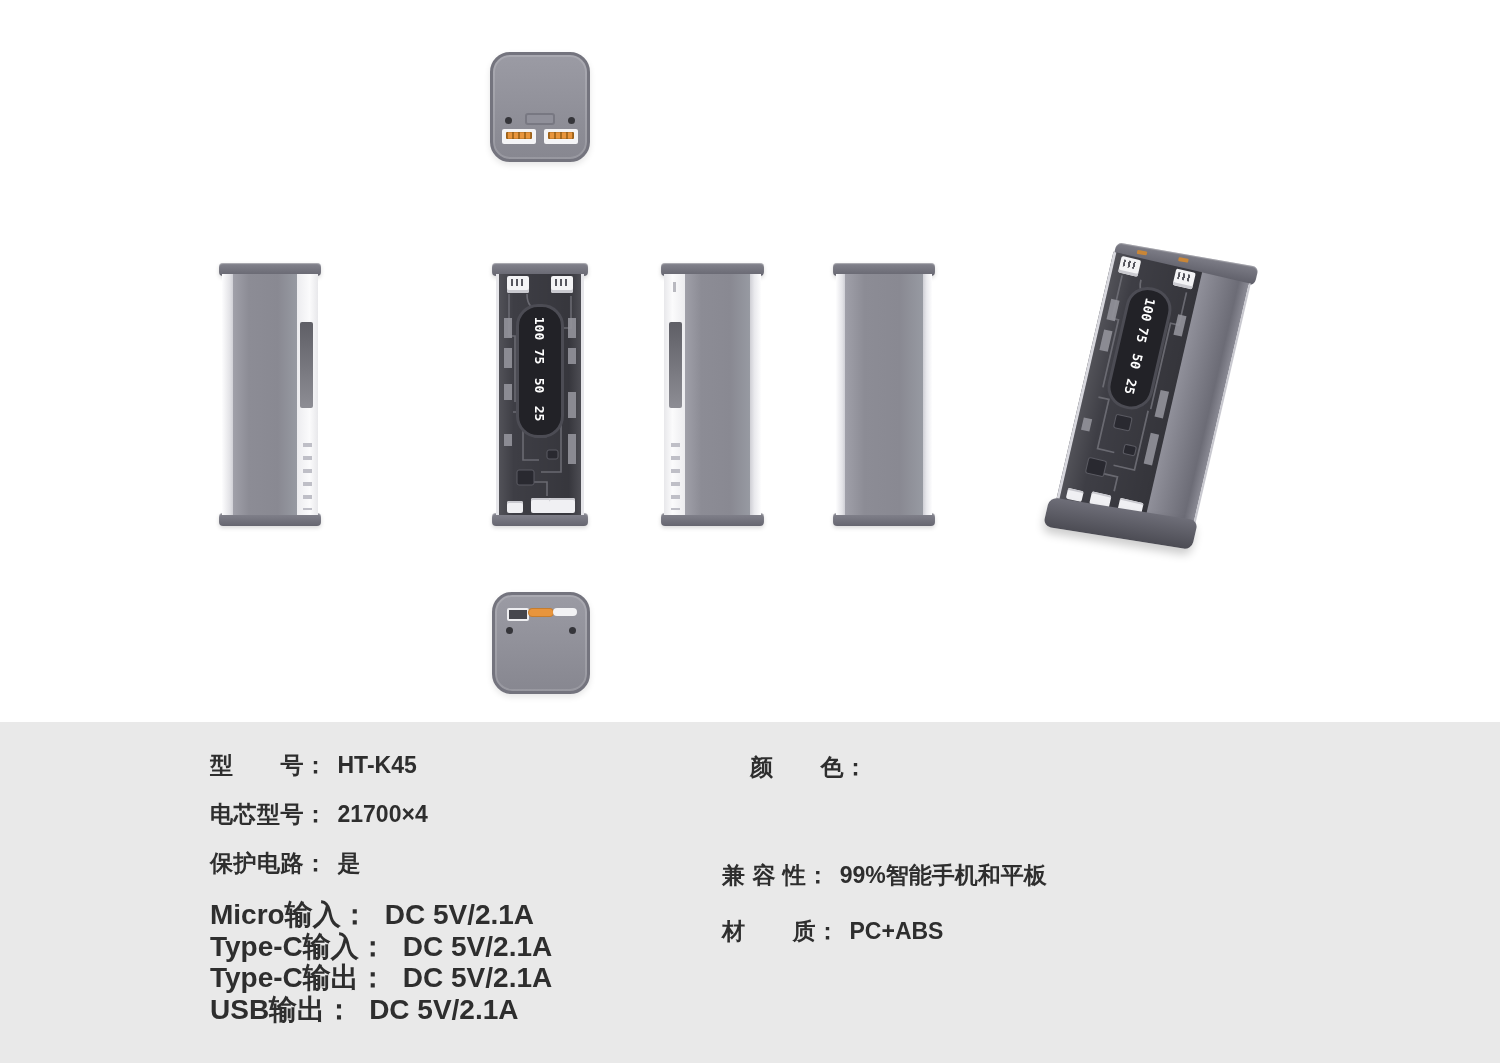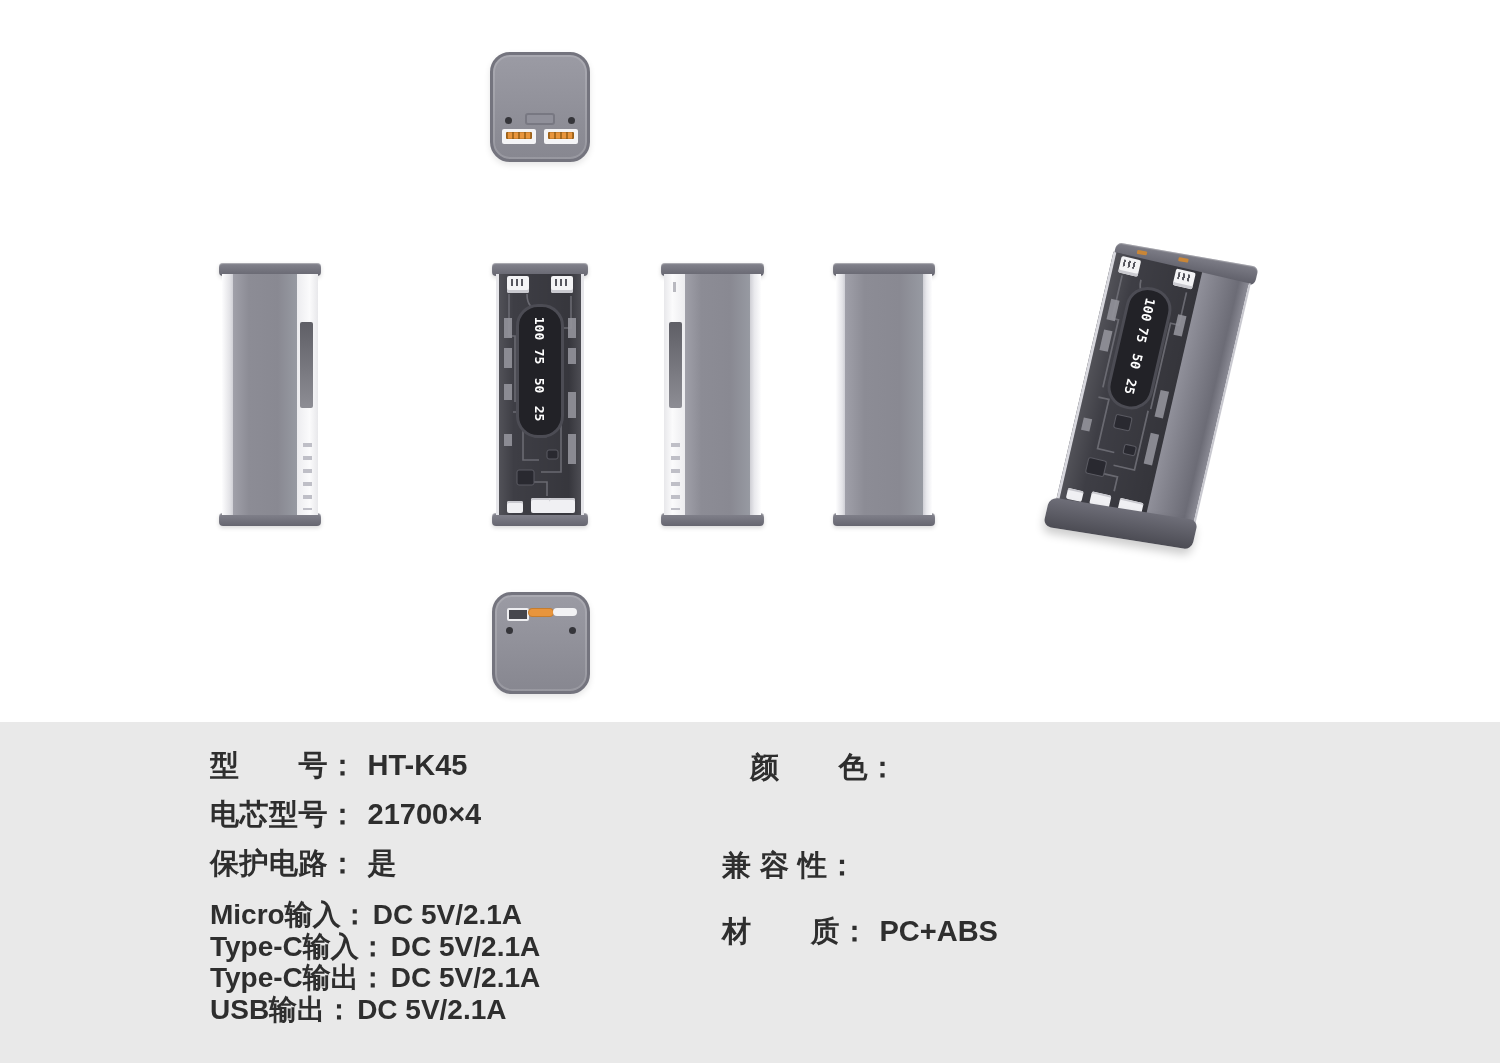--- a/index.html
+++ b/index.html
@@ -5,25 +5,25 @@
   html,body{margin:0;padding:0;background:#ffffff;}
   .canvas{
     position:relative;width:1500px;height:1063px;overflow:hidden;
     background:#ffffff;
     font-family:"Liberation Sans","DejaVu Sans",sans-serif;
   }
 
   
   .spec-band{position:absolute;left:0;top:722px;width:1500px;height:341px;background:#e9e9e9;}
   .spec-row{position:absolute;display:flex;align-items:flex-start;gap:10px;white-space:nowrap;
-            color:#2e2e2e;font-weight:700;font-size:29px;line-height:34px;}
+            color:#2e2e2e;font-weight:700;font-size:23px;line-height:34px;}
   .spec-row .lbl{letter-spacing:.5px;}
   .io-block{position:absolute;left:210px;top:899px;display:flex;flex-direction:column;
             color:#2e2e2e;font-weight:700;font-size:28px;line-height:31.5px;}
-  .io-line{display:flex;gap:4px;white-space:nowrap;}
+  .io-line{display:flex;gap:16px;white-space:nowrap;}
 
   
   .dev{position:absolute;}
   .cap{position:absolute;left:0;right:0;height:13px;border-radius:4px;
        background:linear-gradient(#84848e,#666670);
        box-shadow:inset 0 1px 1px rgba(255,255,255,.35), 0 2px 4px rgba(0,0,0,.15);}
   .cap.top{top:0}
   .cap.bot{bottom:0}
   .bar-body{position:absolute;top:11px;bottom:11px;left:3px;right:3px;overflow:hidden;}
 
@@ -281,22 +281,23 @@
       </div>
       <div class="io-line">
         <span class="lbl">USB输出：</span>
         <span class="val">DC 5V/2.1A</span>
       </div>
     </div>
 
     <div class="spec-row" style="left:722px;top:28px;margin-left:28px;">
       <span class="lbl">颜　　色：</span>
     </div>
-    <div class="spec-row" style="left:722px;top:126px;text-align:right;">
+    <div class="spec-row" style="left:722px;top:136px;text-align:right;">
       <span class="lbl">兼 容 性：</span>
+      <span class="val">99%智能手机和平板</span>
     </div>
     <div class="spec-row" style="left:722px;top:192px;">
       <span class="lbl">材　　质：</span>
       <span class="val">PC+ABS</span>
     </div>
 
   </div>
 </div>
 
 </body></html>

